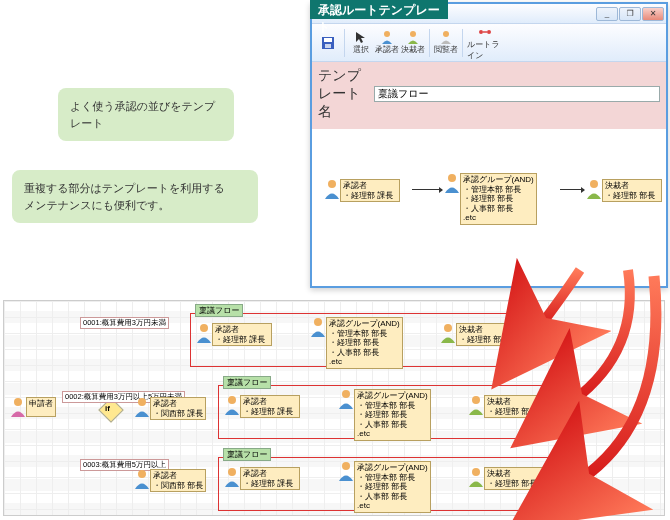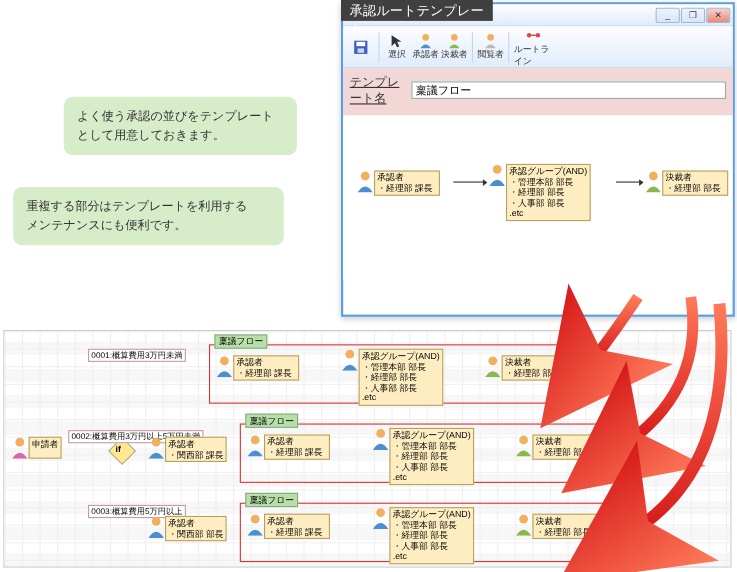--- a/index.html
+++ b/index.html
@@ -23,24 +23,24 @@
   border: 2px solid #5a9de0;
   background: #fff;
   box-shadow: 0 2px 6px rgba(0,0,0,.2);
 }
 .title-banner {
   position: absolute;
   left: 310px;
   top: -1px;
   width: 138px;
   height: 20px;
-  background: #404040;
+  background: #0f766e;
   color: #fff;
   font-size: 12px;
-  font-weight: normal;
+  font-weight: bold;
   padding: 3px 8px;
   z-index: 5;
 }
 .titlebar {
   height: 20px;
   background: linear-gradient(#fdfdff,#e0ecfb);
   border-bottom: 1px solid #c4d6ee;
   display: flex;
   justify-content: flex-end;
   align-items: center;
@@ -76,21 +76,21 @@
   color: #333;
 }
 .tool-ico { width: 14px; height: 14px; display:flex; align-items:center; justify-content:center; }
 .tool-sep { width:1px; height:28px; background:#c4d6ee; margin: 0 2px; }
 
 .form-area {
   background: #f3d6d6;
   padding: 5px 6px;
 }
 .form-row { display:flex; align-items:center; margin-bottom:3px; }
-.form-label { width:56px; font-size:11px; color:#333;text-decoration:underline; }
+.form-label { width:56px; font-size:14px; color:#333; }
 .form-input {
   flex:1; height:16px;
   background:#fff; border:1px solid #9aa;
   font-size:10px; padding:1px 3px;
 }
 .form-textarea {
   flex:1; height:26px;
   background:#fff; border:1px solid #9aa;
   font-size:10px; padding:1px 3px;
   resize:none;
@@ -332,23 +332,22 @@
       </div>
       <div class="node-box">
         <div class="line">決裁者</div>
         <div class="line">・経理部 部長</div>
       </div>
     </div>
   </div>
 
 </div>
 
-<div class="bubble" style="left:58px;top:88px;width:212px">
+<div class="bubble" style="left:58px;top:88px;width:176px">
   <div>よく使う承認の並びをテンプレート</div>
-  <div>として用意しておきます。</div>
 </div>
 <div class="bubble" style="left:12px;top:170px;width:246px">
   <div>重複する部分はテンプレートを利用する</div>
   <div>メンテナンスにも便利です。</div>
 </div>
 
 <div class="lower">
 
   <div class="fnode" style="left:6px;top:96px">
     <div class="actor">

